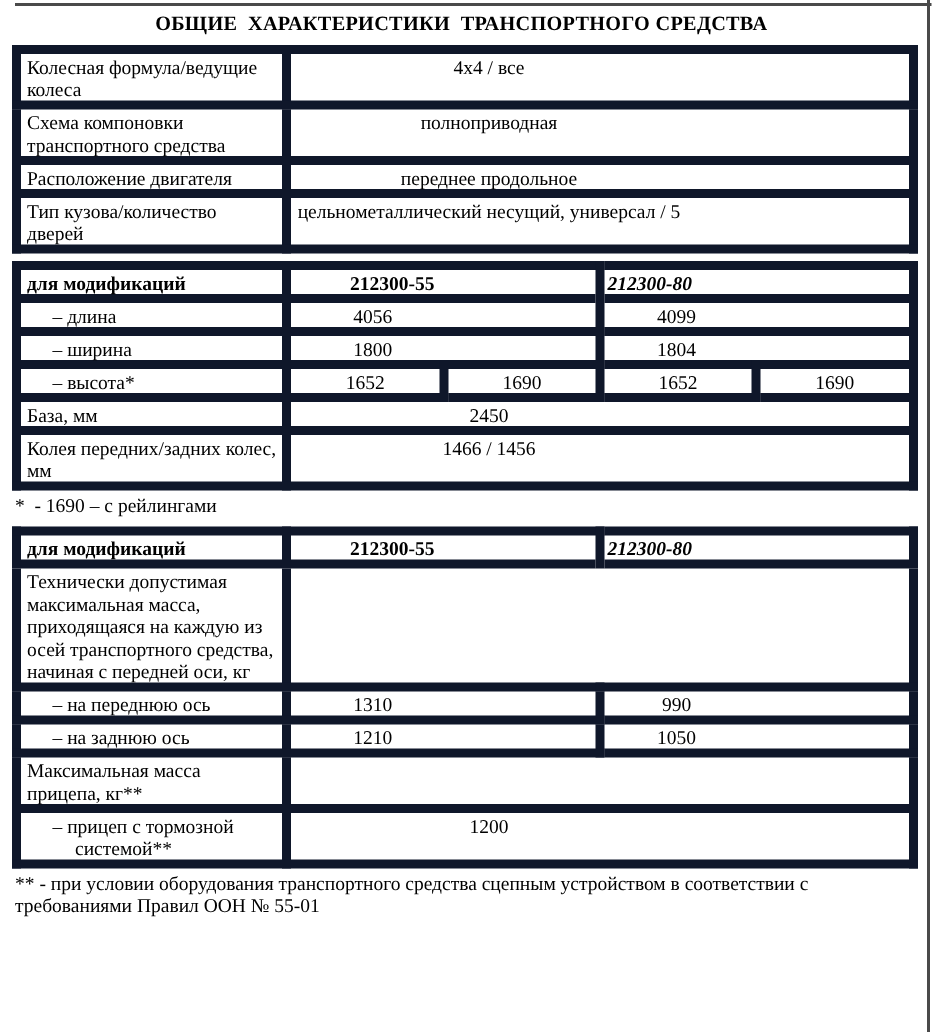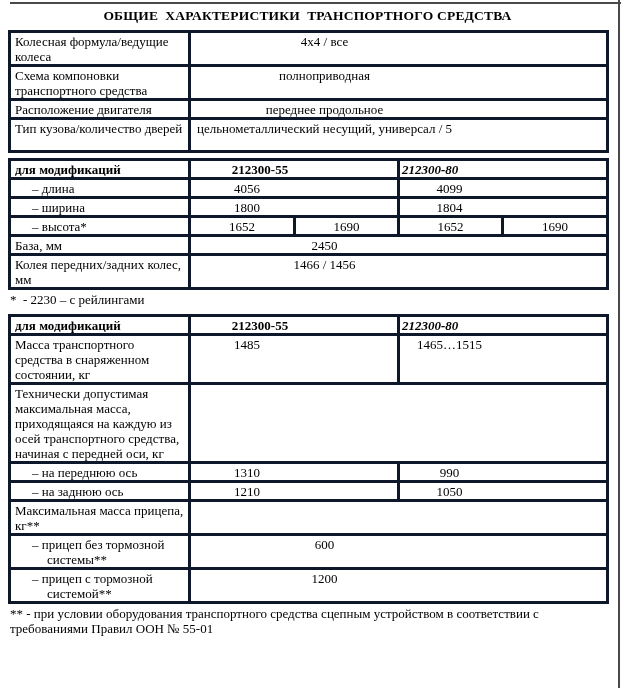--- a/index.html
+++ b/index.html
@@ -13,21 +13,21 @@
   .content { position: absolute; left: 8px; top: 6px; width: 599px; }
   .title {
     text-align: center; font-weight: bold; font-size: 13.5px;
     margin: 2px 0 6px 0; white-space: pre; letter-spacing: 0.2px;
   }
   table.spec {
     border-collapse: collapse; table-layout: fixed; width: 598px;
     border: 2px solid #000;
   }
   td {
-    border: 3px solid #0f172a; vertical-align: top;
+    border: 6px solid #0f172a; vertical-align: top;
     padding: 1px 3px 0 4px; line-height: 15px; font-size: 13px;
   }
   tr.hdr td { font-weight: bold; border-bottom: 2px solid #000; }
   tr.hdr td.label { text-align: left; padding-right: 5px; }
   td.label { text-align: left; }
   td.sub { padding-left: 36px; text-indent: -15px; margin-left: 40px; }
   td.val { text-align: center; white-space: nowrap; padding-left: 2px; padding-right: 2px; }
   td.vm  { padding-right: 150px; }  
   td.v1  { padding-right: 96px; }   
   td.v2  { padding-right: 109px; }  
@@ -111,63 +111,54 @@
       <td class="label">База, мм</td>
       <td class="val vm" colspan="4">2450</td>
     </tr>
     <tr style="height:32px">
       <td class="label">Колея передних/задних колес, мм</td>
       <td class="val vm" colspan="4">1466 / 1456</td>
     </tr>
   </tbody>
     </table>
 
-  <div class="footnote">*  - 2230 – с рейлингами</div>
+  <div class="footnote">*  - 1690 – с рейлингами</div>
 
   <div class="gap2"></div>
 
   <table class="spec">
     <colgroup>
         <col style="width:180px">
         <col style="width:209px">
         <col style="width:209px">
       </colgroup>
     <tbody>
         <tr class="hdr" style="height:16px">
       <td class="label">для модификаций</td>
       <td class="val h1">212300-55</td>
       <td class="val h2">212300-80</td>
-    </tr>
-    <tr style="height:46px">
-      <td class="label">Масса транспортного средства в снаряженном состоянии, кг</td>
-      <td class="val v1">1485</td>
-      <td class="val v2">1465…1515</td>
     </tr>
     <tr style="height:75px">
       <td class="label">Технически допустимая максимальная масса, приходящаяся на каждую из осей транспортного средства, начиная с передней оси, кг</td>
       <td colspan="2"></td>
     </tr>
     <tr style="height:18px">
       <td class="label sub">– на переднюю ось</td>
       <td class="val v1">1310</td>
       <td class="val v2">990</td>
     </tr>
     <tr style="height:17px">
       <td class="label sub">– на заднюю ось</td>
       <td class="val v1">1210</td>
       <td class="val v2">1050</td>
     </tr>
     <tr style="height:31px">
       <td class="label">Максимальная масса прицепа, кг**</td>
       <td colspan="2"></td>
     </tr>
-    <tr style="height:31px">
-      <td class="label sub">– прицеп без тормозной системы**</td>
-      <td class="val vm" colspan="2">600</td>
-    </tr>
     <tr style="height:32px">
       <td class="label sub">– прицеп с тормозной системой**</td>
       <td class="val vm" colspan="2">1200</td>
     </tr>
   </tbody>
     </table>
 
   <div class="footnote">** - при условии оборудования транспортного средства сцепным устройством в соответствии с требованиями Правил ООН № 55-01</div>
 
 </div>

